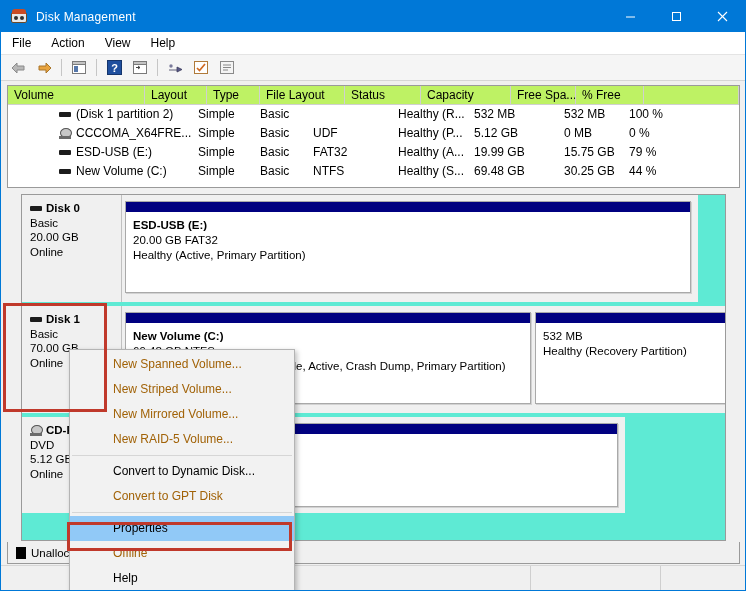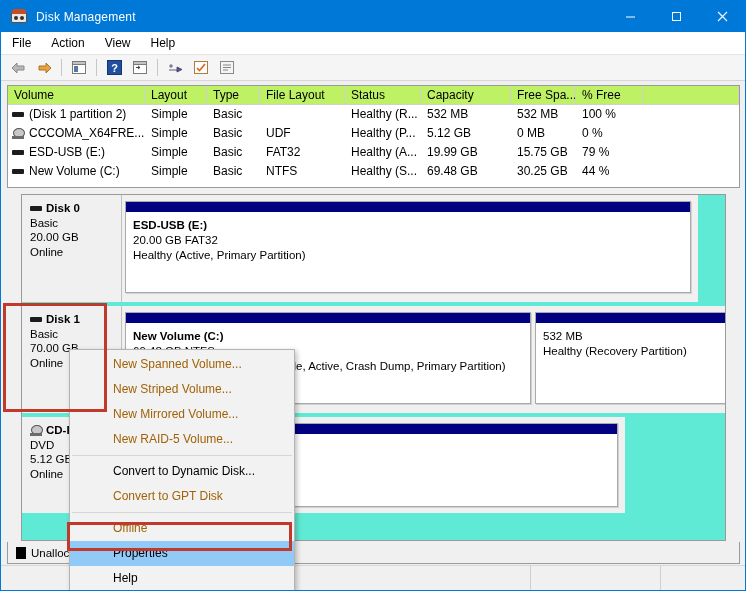--- a/index.html
+++ b/index.html
@@ -79,21 +79,21 @@
   .vol-list {
     position: absolute; left: 6px; top: 84px; width: 733px; height: 103px;
     background: #ffffff; border: 1px solid #9a9a9a; overflow: hidden;
   }
   .vol-header { display: flex; height: 19px; background: #bef264; }
   .vh-cell {
     border-right: 1px solid #d0d0d0; border-bottom: 1px solid #d0d0d0;
     padding: 2px 0 0 6px; font-size: 12px; color: #000;
     height: 19px; overflow: hidden; white-space: nowrap;
   }
-  .vol-row { display: flex; height: 19px; align-items: center; }
+  .vol-row { display: flex; height: 19px; align-items: center; padding-left: 47px; }
   .vr-cell {
     padding-left: 6px; font-size: 12px; color: #000;
     white-space: nowrap; overflow: hidden; height: 19px; line-height: 19px;
   }
   .vr-cell.first { display: flex; align-items: center; padding-left: 4px; }
   .ic-disk {
     display: inline-block; width: 12px; height: 5px; background: #1c1c1c;
     border-radius: 1px; margin-right: 5px; flex: 0 0 auto;
   }
   .ic-cd {
@@ -438,21 +438,21 @@
 
   <div class="ctx-menu">
     <div class="ctx-item">New Spanned Volume...</div>
     <div class="ctx-item">New Striped Volume...</div>
     <div class="ctx-item">New Mirrored Volume...</div>
     <div class="ctx-item">New RAID-5 Volume...</div>
     <div class="ctx-sep"></div>
     <div class="ctx-item enabled">Convert to Dynamic Disk...</div>
     <div class="ctx-item">Convert to GPT Disk</div>
     <div class="ctx-sep"></div>
+    <div class="ctx-item selected">Properties</div>
     <div class="ctx-item">Offline</div>
-    <div class="ctx-item selected">Properties</div>
     <div class="ctx-item enabled">Help</div>
   </div>
 
   <div class="redbox" id="redbox-disk1"></div>
   <div class="redbox" id="redbox-props"></div>
 
 </div>
 
 </body></html>

